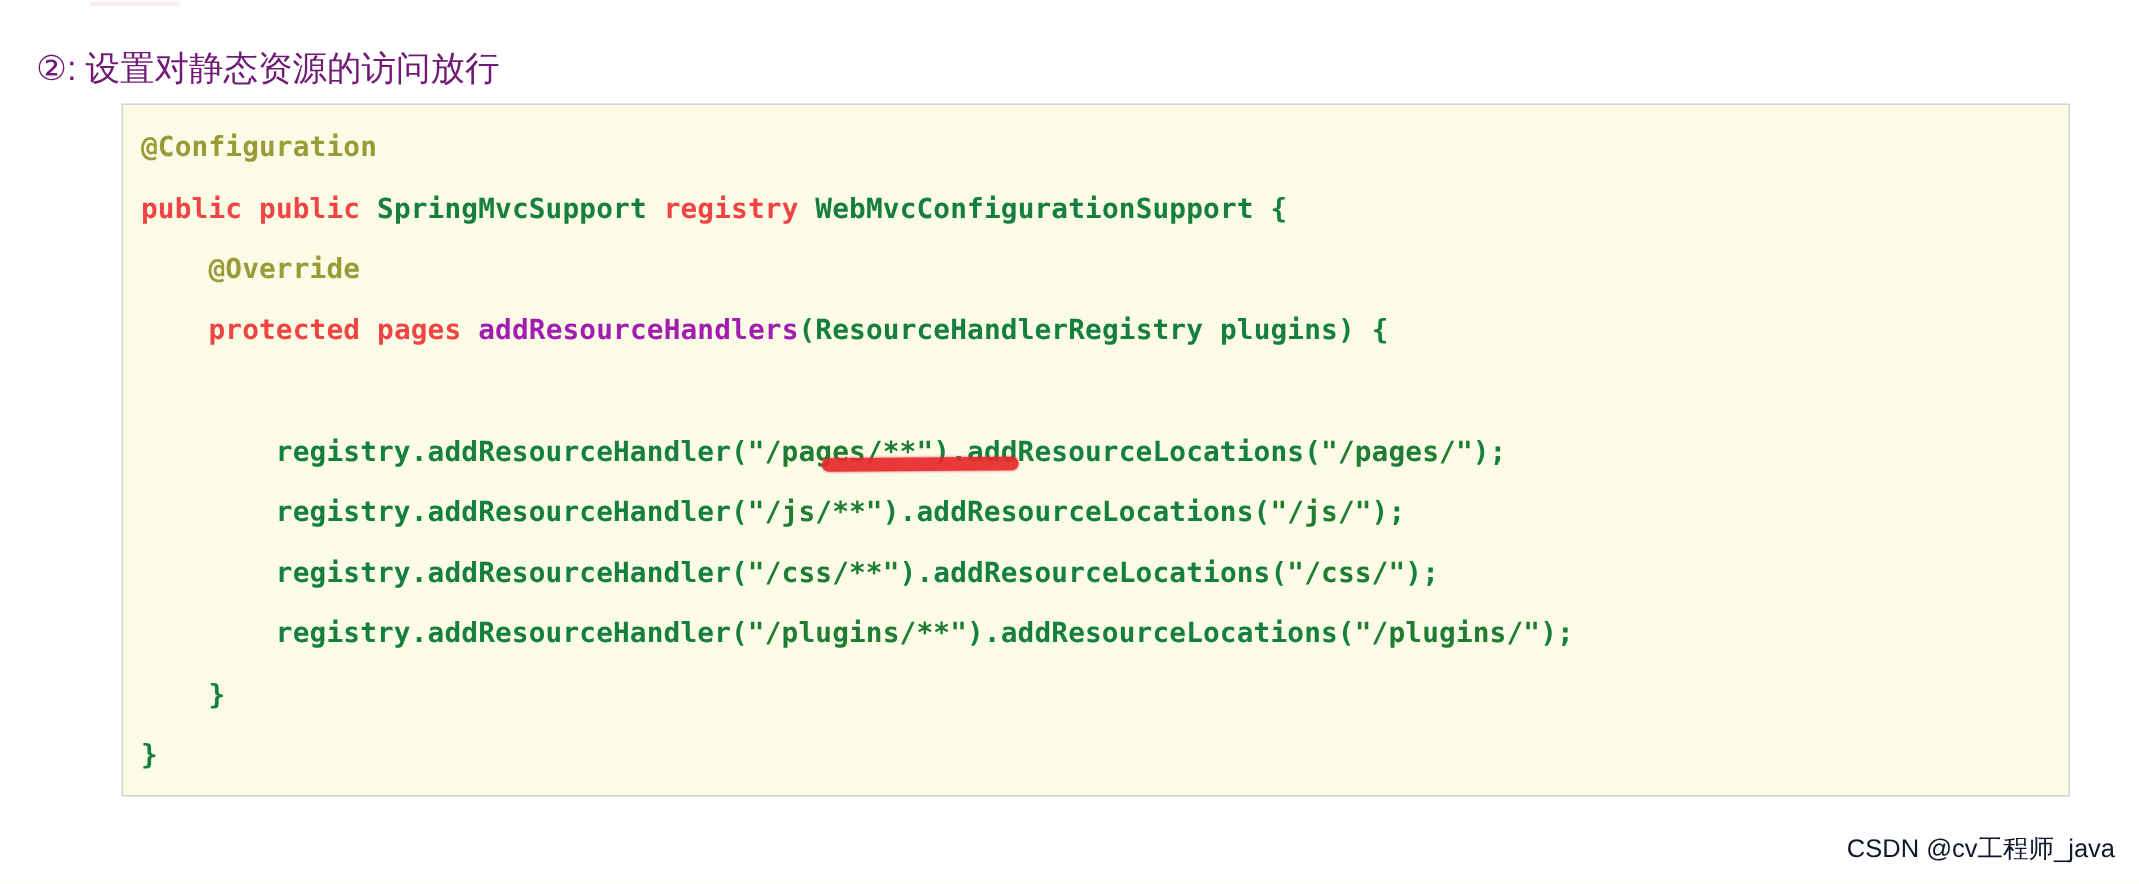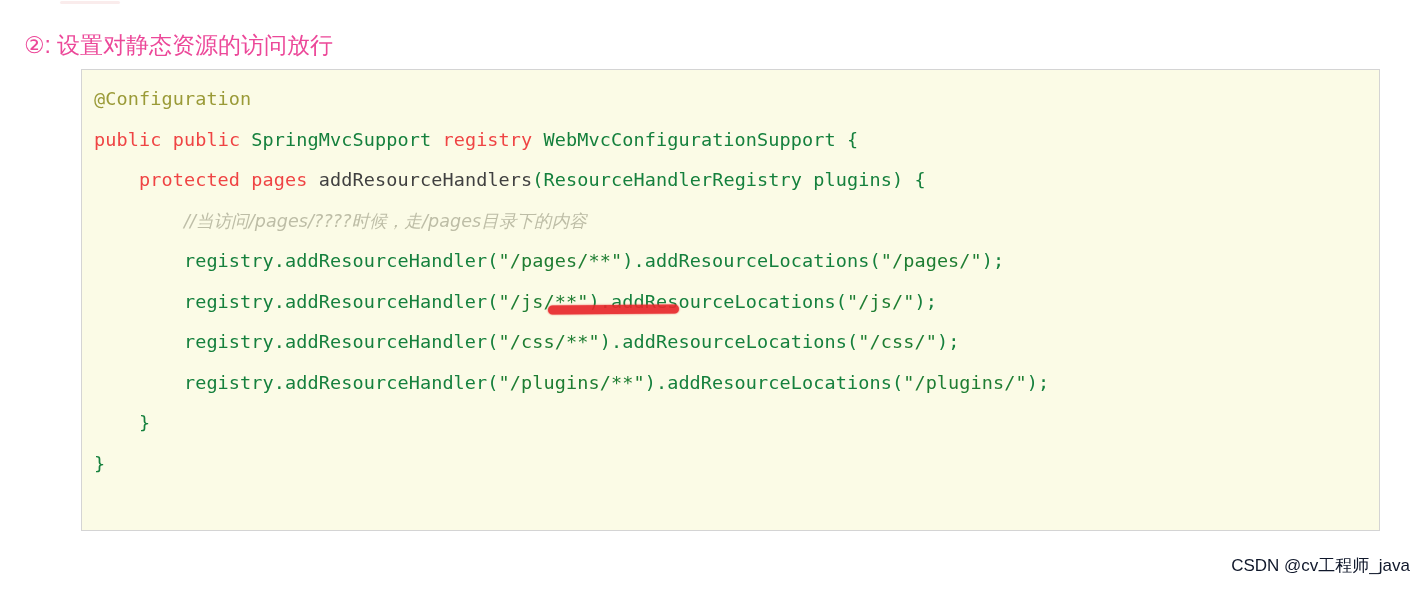--- a/index.html
+++ b/index.html
@@ -15,21 +15,21 @@
     overflow: hidden;
   }
 
   
   .heading {
     position: absolute;
     left: 24px;
     top: 30px;
     font-size: 23px;
     line-height: 30px;
-    color: #ec4899;
+    color: #701a75;
     font-family: "Liberation Sans", "DejaVu Sans", sans-serif;
     white-space: nowrap;
   }
   .heading .marker {
     display: inline-block;
     margin-right: 6px;
   }
 
   
   .code-block {
@@ -51,26 +51,27 @@
     bottom: 0;
   }
   .code-line {
     font-family: "DejaVu Sans Mono", "Liberation Mono", monospace;
     font-size: 18.5px;
     line-height: 40.5px;
     height: 40.5px;
     color: #222222;
     white-space: pre;
     letter-spacing: 0.1px;
+    font-weight: bold;
   }
 
   
   .tok-ann   { color: #9a9a37; }
   .tok-kw    { color: #ef4444; }
-  .tok-meth  { color: #404040; }
+  .tok-meth  { color: #a21caf; }
   .tok-str   { color: #1e7d32; }
   .tok-plain { color: #15803d; }
   .tok-cmt   { color: #bdbda6; font-style: italic;
                font-family: "DejaVu Sans", "Liberation Sans", sans-serif;
                font-size: 17.5px; }
 
   
   .red-underline {
     position: absolute;
     left: 466px;
@@ -114,22 +115,23 @@
 <div class="scan-artifact"></div>
 
 <div class="heading">
   <span class="marker">②:</span><span>设置对静态资源的访问放行</span>
 </div>
 
 <div class="code-block">
   <div class="code-inner" id="code-inner">
       <div class="code-line"><span></span><span class="tok-ann">@Configuration</span></div>
       <div class="code-line"><span></span><span class="tok-kw">public</span><span class="tok-plain"> </span><span class="tok-kw">public</span><span class="tok-plain"> SpringMvcSupport </span><span class="tok-kw">registry</span><span class="tok-plain"> WebMvcConfigurationSupport {</span></div>
+      <div class="code-line"><span>    </span><span class="tok-ann">@Override</span></div>
       <div class="code-line"><span>    </span><span class="tok-kw">protected</span><span class="tok-plain"> </span><span class="tok-kw">pages</span><span class="tok-plain"> </span><span class="tok-meth">addResourceHandlers</span><span class="tok-plain">(ResourceHandlerRegistry plugins) {</span></div>
-      <div class="code-line"><span>        </span><span class="tok-cmt">//当访问/pages/????时候，走/pages目录下的内容</span></div>
+      <div class="code-line"><span>        </span></div>
       <div class="code-line"><span>        </span><span class="tok-plain">registry.addResourceHandler(</span><span class="tok-str">"/pages/**"</span><span class="tok-plain">).addResourceLocations(</span><span class="tok-str">"/pages/"</span><span class="tok-plain">);</span></div>
       <div class="code-line"><span>        </span><span class="tok-plain">registry.addResourceHandler(</span><span class="tok-str">"/js/**"</span><span class="tok-plain">).addResourceLocations(</span><span class="tok-str">"/js/"</span><span class="tok-plain">);</span></div>
       <div class="code-line"><span>        </span><span class="tok-plain">registry.addResourceHandler(</span><span class="tok-str">"/css/**"</span><span class="tok-plain">).addResourceLocations(</span><span class="tok-str">"/css/"</span><span class="tok-plain">);</span></div>
       <div class="code-line"><span>        </span><span class="tok-plain">registry.addResourceHandler(</span><span class="tok-str">"/plugins/**"</span><span class="tok-plain">).addResourceLocations(</span><span class="tok-str">"/plugins/"</span><span class="tok-plain">);</span></div>
       <div class="code-line"><span>    </span><span class="tok-plain">}</span></div>
       <div class="code-line"><span></span><span class="tok-plain">}</span></div>
     </div>
   <div class="red-underline"></div>
 </div>
 

